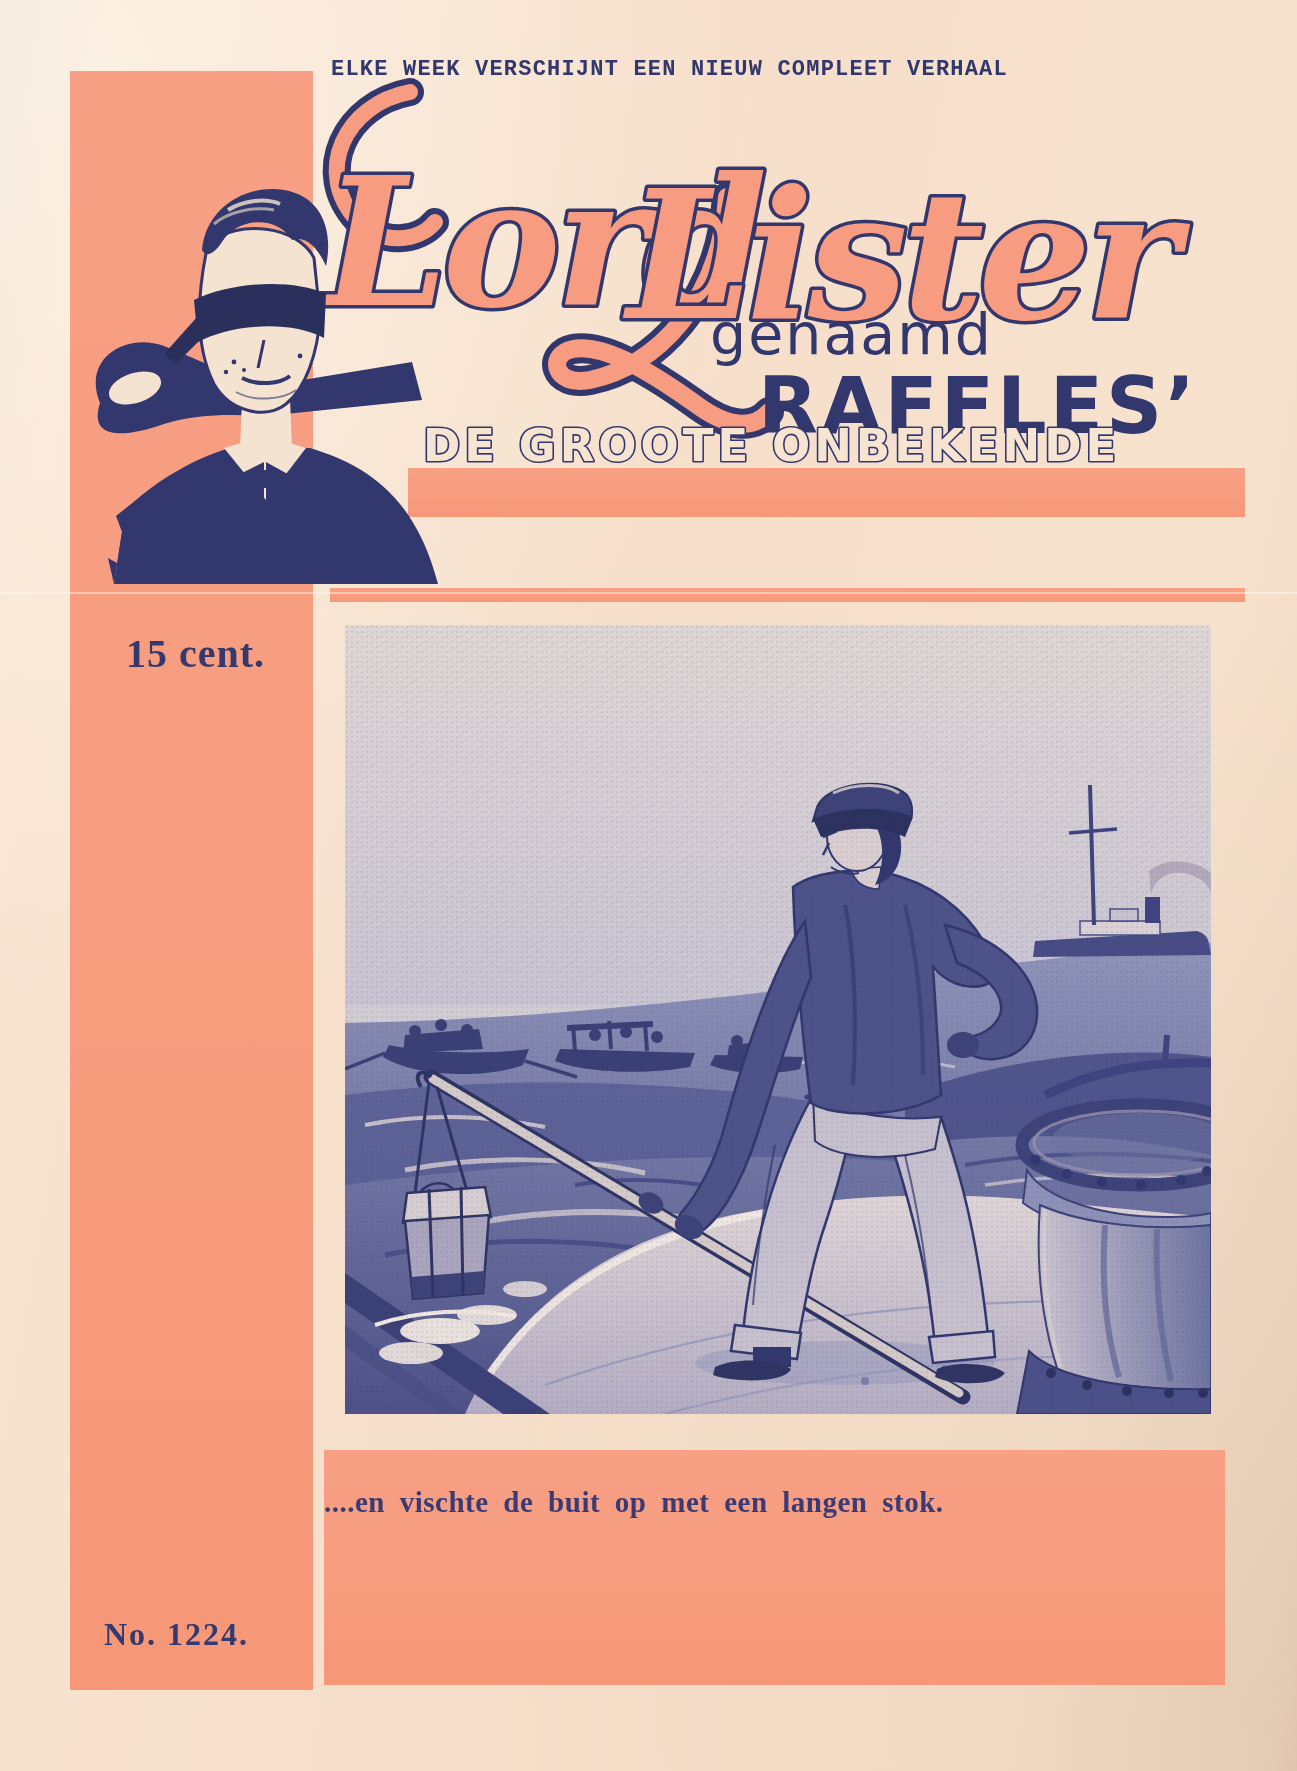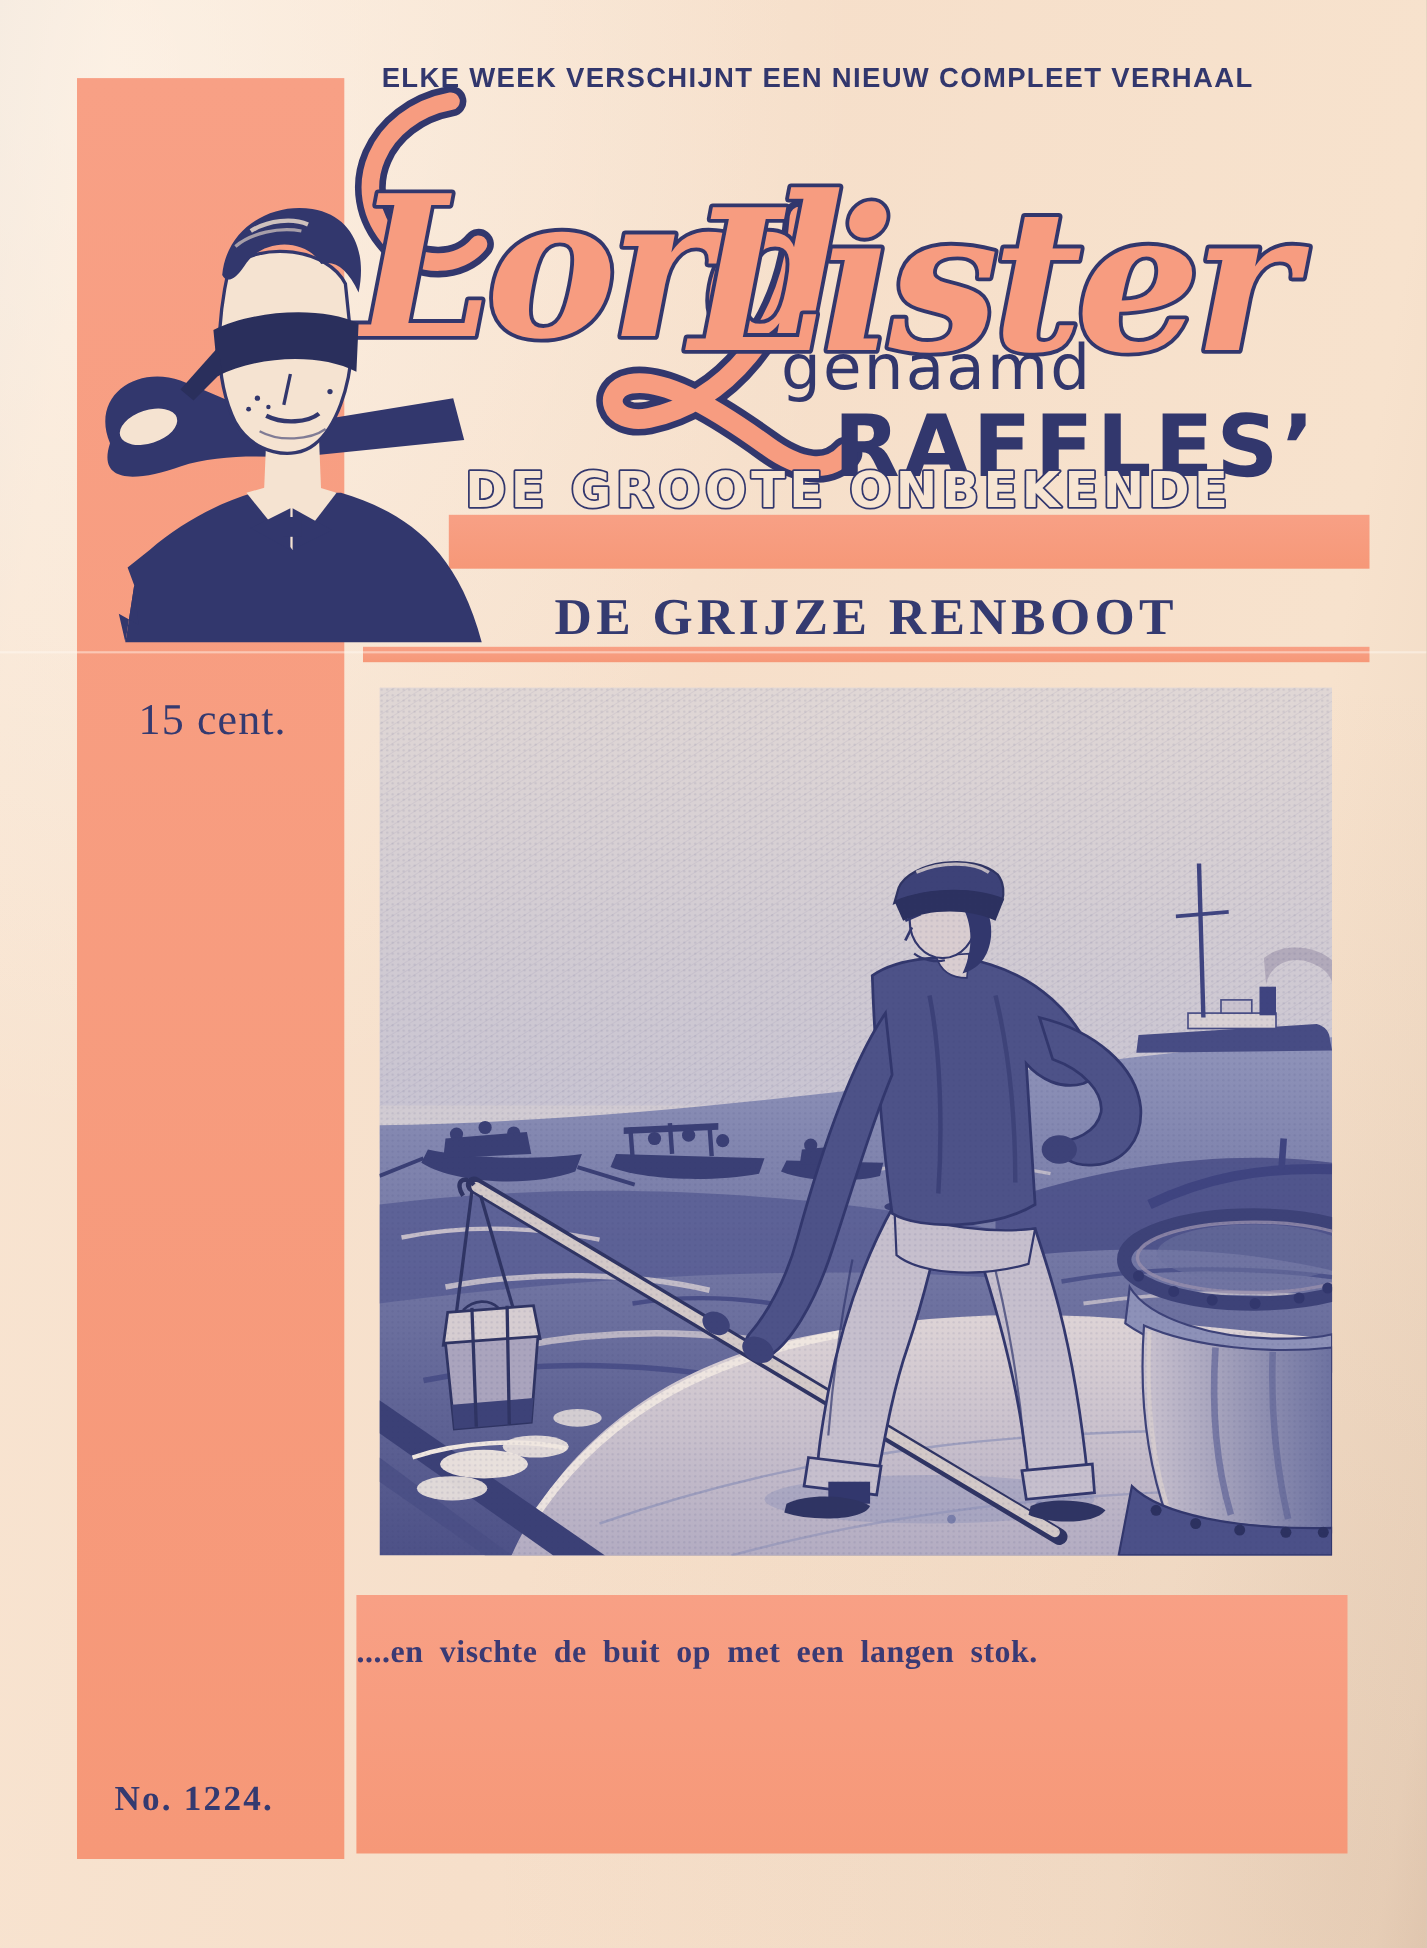--- a/index.html
+++ b/index.html
@@ -11,29 +11,29 @@
       radial-gradient(ellipse at 95% 96%, rgba(190,150,120,.18) 0%, rgba(190,150,120,0) 45%),
       linear-gradient(100deg,#efe0d2 0%,#f8e4d1 7%,#f6dfca 45%,#f7e2cd 82%,#eed8c2 97%,#e6cfb9 100%);
   }
   .abs{position:absolute;}
   .salmon{background:linear-gradient(180deg,#f8a085,#f69878);}
   .left-column{left:70px;top:71px;width:243px;height:1619px;z-index:1;}
   .salmon-band{left:408px;top:468px;width:837px;height:49px;z-index:1;}
   .accent-stripe{left:330px;top:588px;width:915px;height:14px;z-index:1;}
   .bottom-panel{left:324px;top:1450px;width:901px;height:235px;z-index:1;}
   .banner{
-    left:347px;top:57px;z-index:2;white-space:nowrap;
-    font-family:Liberation Sans, sans-serif;font-weight:bold;
-    font-size:25px;letter-spacing:1.2px;color:#32376d;
+    left:331px;top:57px;z-index:2;white-space:nowrap;
+    font-family:Liberation Mono, monospace;font-weight:bold;
+    font-size:22px;letter-spacing:1.2px;color:#32376d;
   }
   .title-svg{left:295px;top:52px;z-index:2;}
   .portrait-svg{left:78px;top:148px;z-index:3;}
   .price{
     left:126px;top:630px;z-index:2;color:#343a70;
-    font-weight:normal;font-size:40px;letter-spacing:1px;
+    font-weight:bold;font-size:40px;letter-spacing:1px;
   }
   .story-title{
     left:330px;top:534px;width:915px;text-align:center;z-index:2;
     color:#343a70;font-weight:bold;font-size:47px;letter-spacing:4px;white-space:nowrap;
   }
   .illustration-svg{left:345px;top:625px;z-index:2;}
   .caption{
     left:324px;top:1486px;width:901px;z-index:2;
     color:#3a3a74;font-size:29px;letter-spacing:.5px;word-spacing:7px;font-weight:bold;
   }
@@ -106,21 +106,20 @@
       <path d="M158,244 C176,254 204,252 218,242" stroke="#32376d" stroke-width="2" fill="none" opacity=".6"></path>
       <circle cx="156" cy="214" r="2.4" fill="#32376d"></circle>
       <circle cx="148" cy="224" r="2.2" fill="#32376d"></circle>
       <circle cx="166" cy="222" r="2" fill="#32376d"></circle>
       <circle cx="222" cy="208" r="2.4" fill="#32376d"></circle>
     </g>
   </svg>
 
   <div class="abs price">15 cent.</div>
 
-  <div class="abs story-title">DE GRIJZE RENBOOT</div>
 
   <svg class="abs illustration-svg" width="866" height="789" viewBox="0 0 866 789">
     <defs>
       <linearGradient id="skyG" x1="0" y1="0" x2="0" y2="1">
         <stop offset="0" stop-color="#e0d7d5"></stop>
           <stop offset="1" stop-color="#c6c2d1"></stop>
       </linearGradient>
       <linearGradient id="seaG" x1="0" y1="0" x2="0" y2="1">
         <stop offset="0" stop-color="#9094ba"></stop>
           <stop offset="1" stop-color="#4d5187"></stop>

